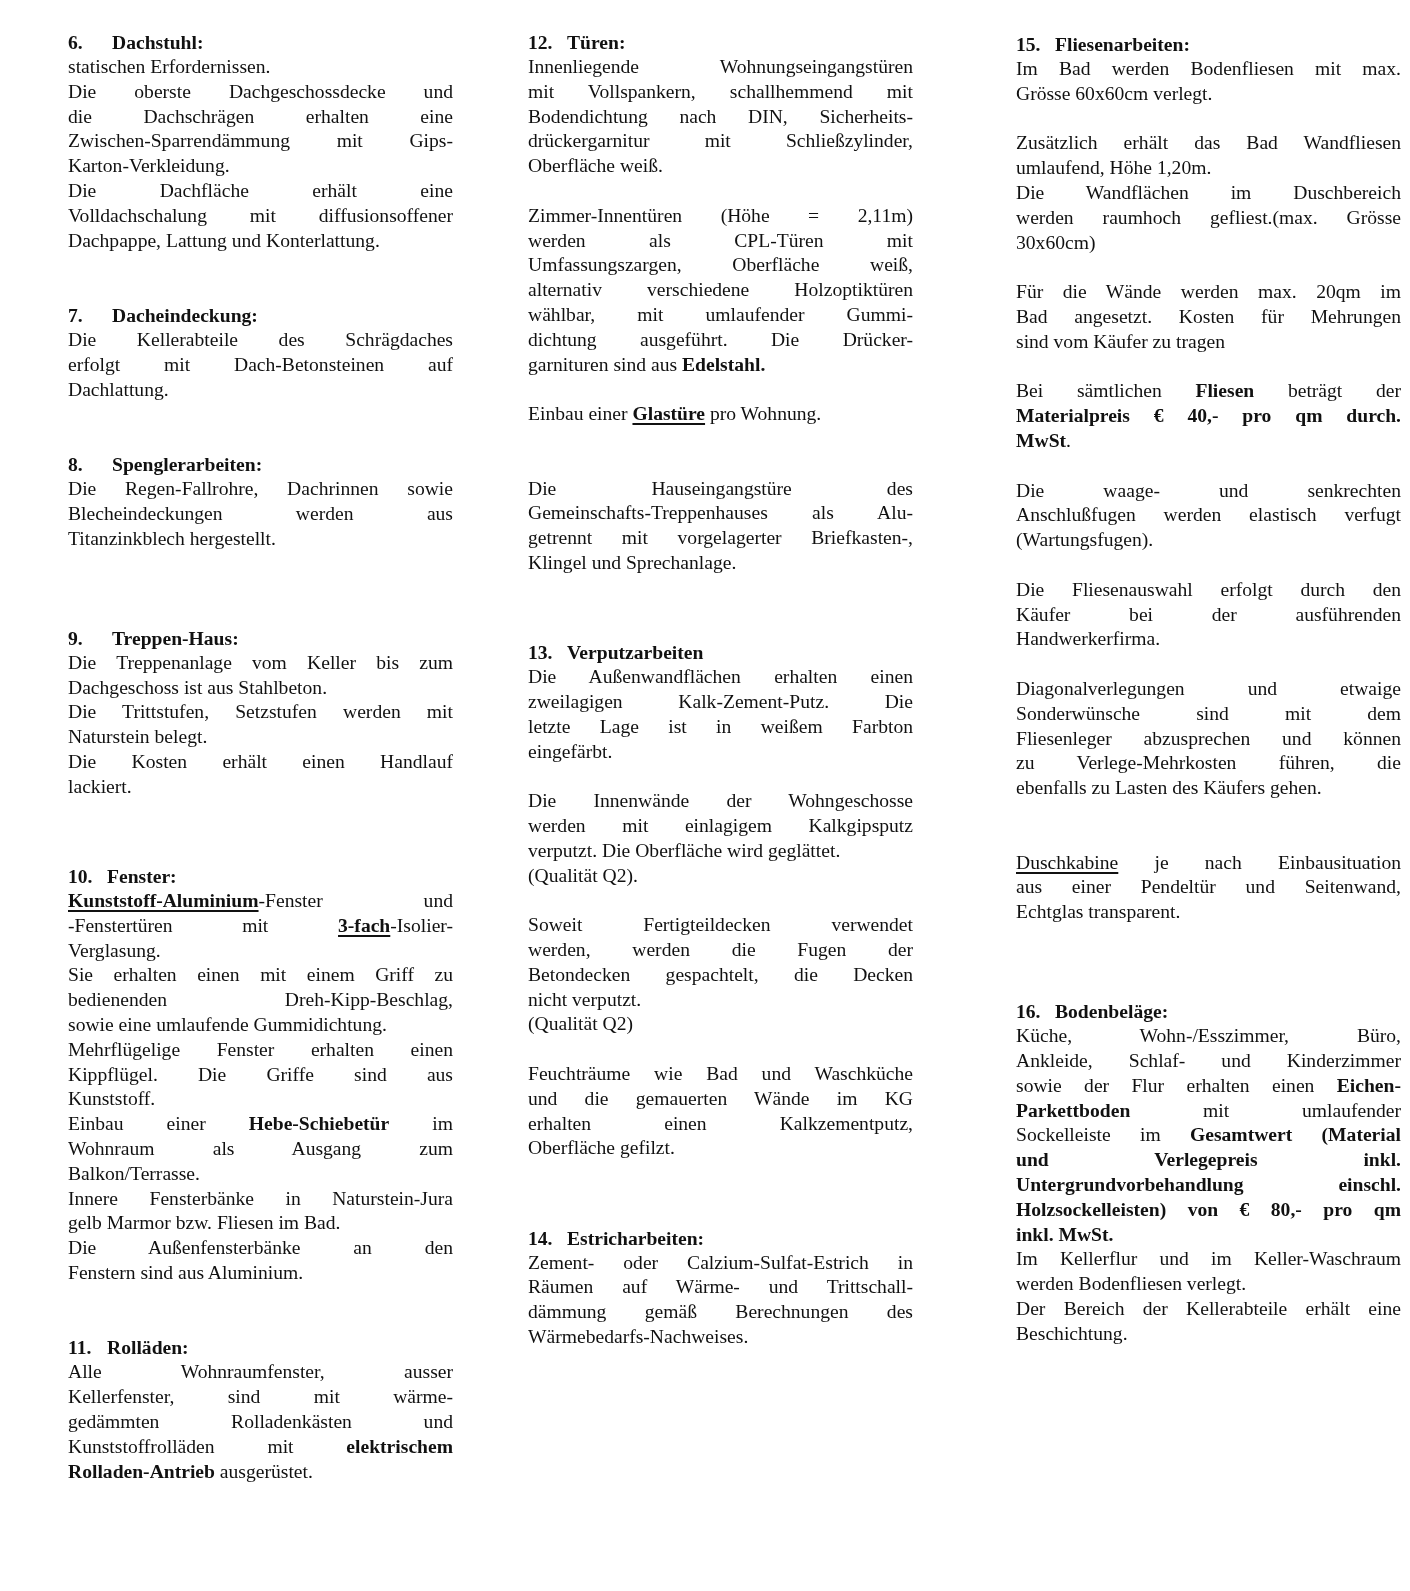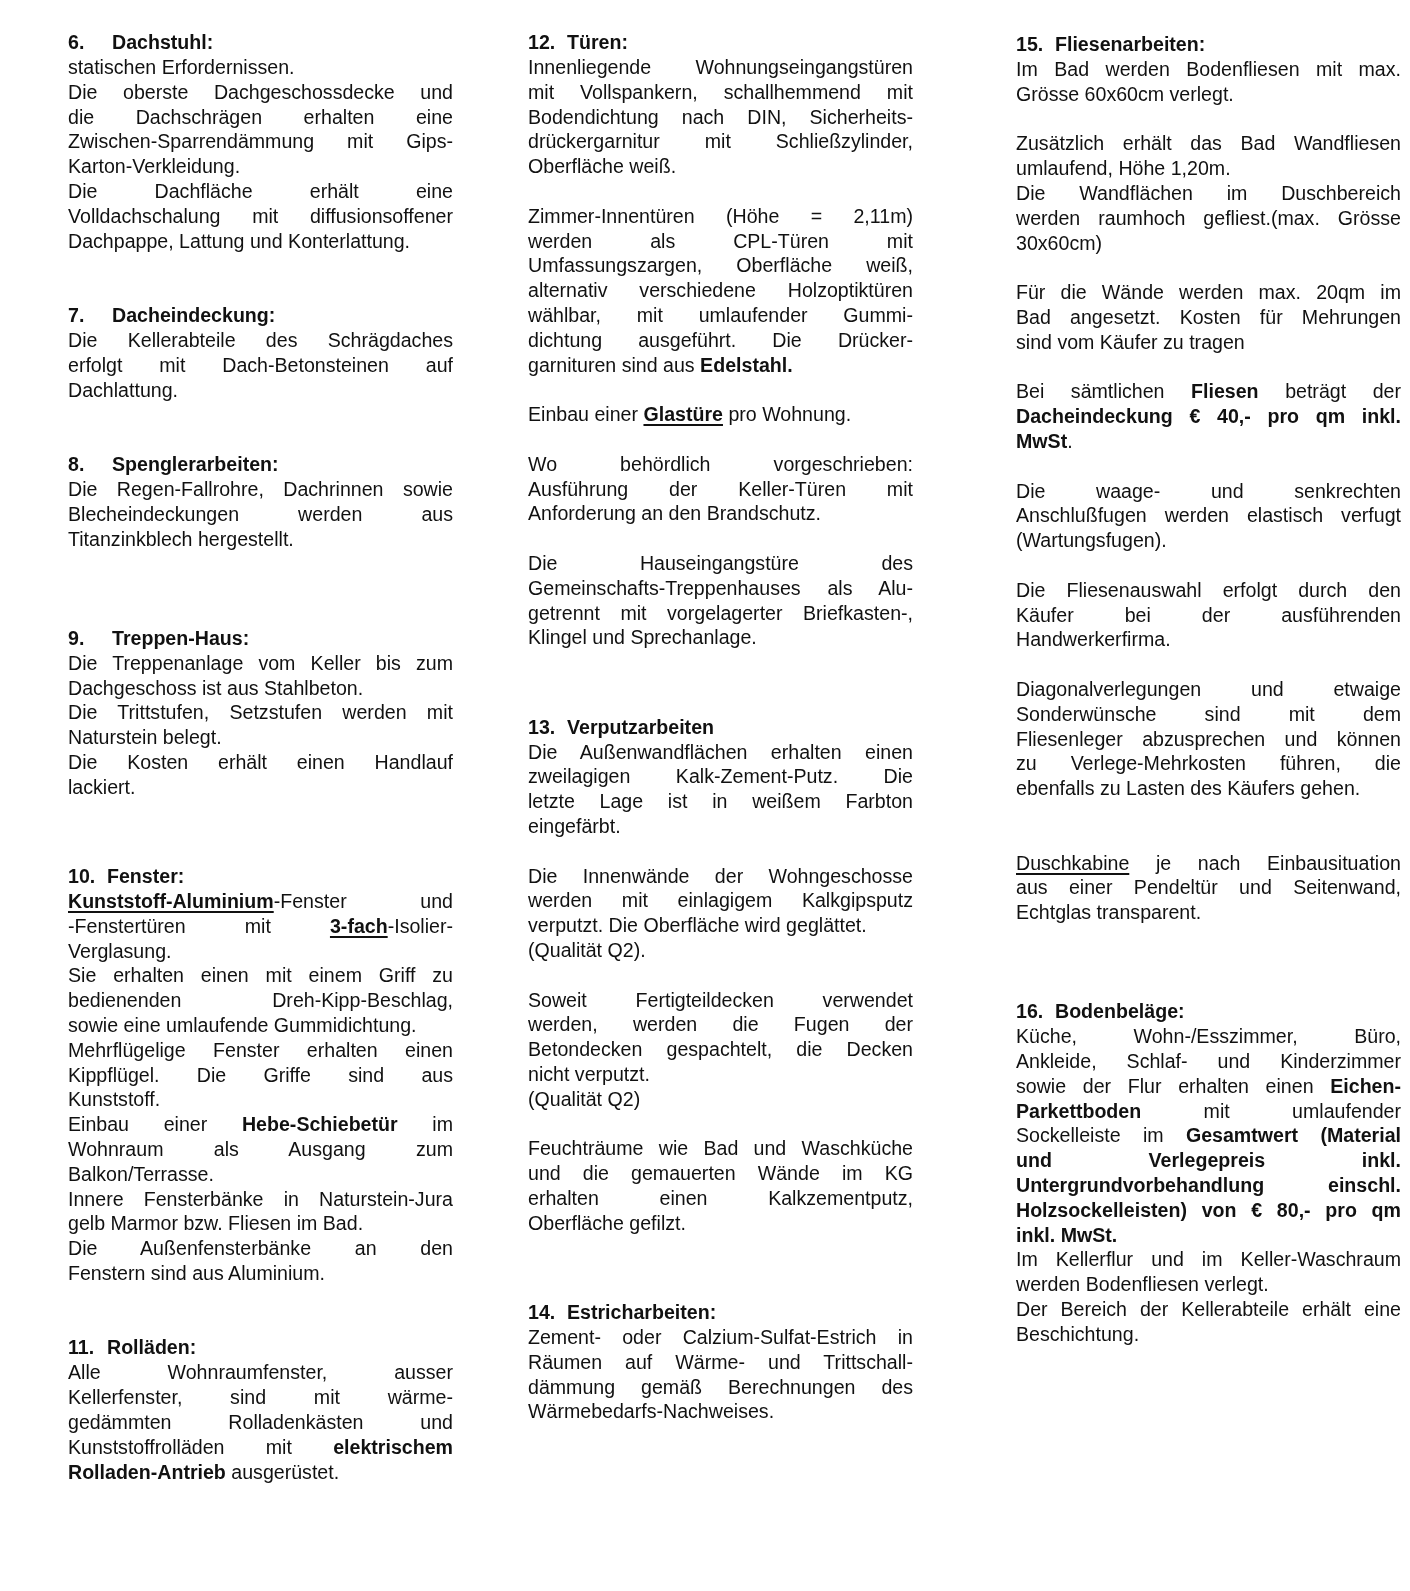--- a/index.html
+++ b/index.html
@@ -5,21 +5,21 @@
   html, body { margin: 0; padding: 0; background: #ffffff; }
   body {
     width: 1410px; height: 1591px; position: relative; overflow: hidden;
     font-family: "Liberation Sans", sans-serif; color: #111111;
     font-size: 19.6px;
   }
   .col { position: absolute; top: 30px; width: 385px; }
   #col-0 { left: 68px; }
   #col-1 { left: 528px; }
   #col-2 { left: 1016px; top: 32px; }
-  .section { margin: 0; }
+  .section { margin: 0; font-family: Liberation Serif, serif; }
   .heading { font-weight: bold; height: 25px; line-height: 25px; white-space: pre; }
   .heading .num { display: inline-block; width: 44px; }
   .heading.two-digit .num { width: 39px; }
   .line { height: 24.8px; line-height: 24.8px; text-align: justify; text-align-last: justify; white-space: normal; overflow: hidden; }
   .line.last { text-align-last: left; }
   .b { font-weight: bold; }
   .u { text-decoration: underline; text-underline-offset: 3px; text-decoration-thickness: 1.5px; }
   .gap { height: 24.8px; }
 </style>
 </head>
@@ -139,25 +139,20 @@
         <div class="line"><span class="">alternativ verschiedene Holzoptiktüren</span></div>
         <div class="line"><span class="">wählbar, mit umlaufender Gummi-</span></div>
         <div class="line"><span class="">dichtung ausgeführt. Die Drücker-</span></div>
         <div class="line last"><span class="">garnituren sind aus </span><span class="b">Edelstahl.</span></div>
       </div>
       <div class="gap"></div>
       <div class="paragraph">
         <div class="line last"><span class="">Einbau einer </span><span class="b u">Glastüre</span><span class=""> pro Wohnung.</span></div>
       </div>
       <div class="gap"></div>
-      <div class="paragraph">
-        <div class="line"><span class="">Wo behördlich vorgeschrieben:</span></div>
-        <div class="line"><span class="">Ausführung der Keller-Türen mit</span></div>
-        <div class="line last"><span class="">Anforderung an den Brandschutz.</span></div>
-      </div>
       <div class="gap"></div>
       <div class="paragraph">
         <div class="line"><span class="">Die Hauseingangstüre des</span></div>
         <div class="line"><span class="">Gemeinschafts-Treppenhauses als Alu-</span></div>
         <div class="line"><span class="">getrennt mit vorgelagerter Briefkasten-,</span></div>
         <div class="line last"><span class="">Klingel und Sprechanlage.</span></div>
       </div>
     </section>
     <div style="height: 64.48px;"></div>
     <section class="section">
@@ -225,21 +220,21 @@
       </div>
       <div class="gap"></div>
       <div class="paragraph">
         <div class="line"><span class="">Für die Wände werden max. 20qm im</span></div>
         <div class="line"><span class="">Bad angesetzt. Kosten für Mehrungen</span></div>
         <div class="line last"><span class="">sind vom Käufer zu tragen</span></div>
       </div>
       <div class="gap"></div>
       <div class="paragraph">
         <div class="line"><span class="">Bei sämtlichen </span><span class="b">Fliesen</span><span class=""> beträgt der</span></div>
-        <div class="line"><span class="b">Dacheindeckung € 40,- pro qm inkl.</span></div>
+        <div class="line"><span class="b">Materialpreis € 40,- pro qm durch.</span></div>
         <div class="line last"><span class="b">MwSt</span><span class="">.</span></div>
       </div>
       <div class="gap"></div>
       <div class="paragraph">
         <div class="line"><span class="">Die waage- und senkrechten</span></div>
         <div class="line"><span class="">Anschlußfugen werden elastisch verfugt</span></div>
         <div class="line last"><span class="">(Wartungsfugen).</span></div>
       </div>
       <div class="gap"></div>
       <div class="paragraph">

